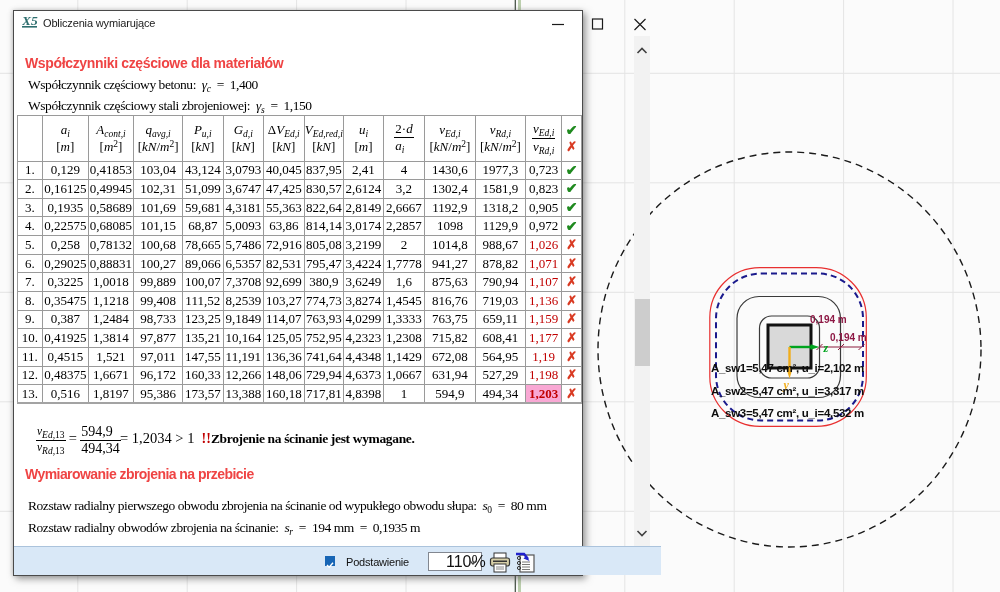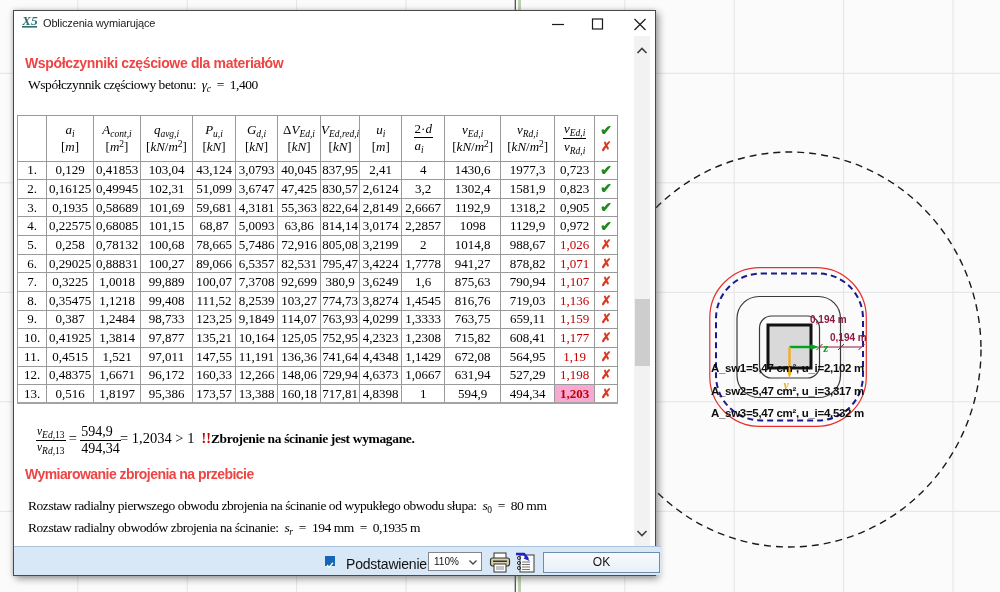--- a/index.html
+++ b/index.html
@@ -1,40 +1,40 @@
 <!DOCTYPE html>
 <html><head><meta charset="utf-8"><style>
 html,body{margin:0;padding:0}
 #page{position:relative;width:1000px;height:592px;background:#fbfbfb;overflow:hidden;font-family:"Liberation Sans",sans-serif}
 .abs{position:absolute}
 #cad{position:absolute;left:0;top:0}
 .aswt{position:absolute;font:bold 11.5px "Liberation Sans",sans-serif;color:#0d0d0d;white-space:pre;z-index:1;letter-spacing:-0.3px}
 .dim{position:absolute;font:bold 10px "Liberation Sans",sans-serif;color:#8e1945;white-space:pre;z-index:1}
-#dlg{position:absolute;left:13px;top:10px;width:643px;height:566px;box-sizing:border-box;background:#fff;border:1px solid #4a4a4a;box-shadow:3px 3px 7px rgba(80,80,80,.55), -1px 0 4px rgba(120,120,120,.3);z-index:2}
+#dlg{position:absolute;left:13px;top:10px;width:570px;height:566px;box-sizing:border-box;background:#fff;border:1px solid #4a4a4a;box-shadow:3px 3px 7px rgba(80,80,80,.55), -1px 0 4px rgba(120,120,120,.3);z-index:2}
 #dlg .abs{position:absolute}
 .ser{font-family:"Liberation Serif",serif}
 #ttl{left:29px;top:5.5px;font-size:11px;color:#1a1a1a;letter-spacing:-0.15px}
 .wbtn{color:#1a1a1a;font-size:13px}
 h1.hd{position:absolute;margin:0;font:bold 14px "Liberation Sans",sans-serif;color:#ef4444;white-space:pre;letter-spacing:-0.35px}
 .bl{position:absolute;font-size:13.5px;color:#000;white-space:pre;font-family:"Liberation Serif",serif;letter-spacing:-0.45px}
 .bl i{font-family:"Liberation Serif",serif}
 sub.s{font-size:9.5px;vertical-align:-3px;letter-spacing:0}
 sup.s{font-size:9.5px;vertical-align:4px}
 table#tb{position:absolute;left:3px;top:104px;border-collapse:collapse;table-layout:fixed;font-family:"Liberation Serif",serif;font-size:13px;color:#000;border-bottom:2px solid #a3a3a3}
 #tb td{border:1px solid #9a9a9a;text-align:center;padding:0;overflow:visible;white-space:nowrap}
 #tb tr.dr{height:18.65px}
 .grn{color:#1f8a1f;font-weight:bold;font-size:14px}
 .red{color:#c00000}
 .crs{color:#d93a22;font-weight:bold;font-size:13px}
 .fr{display:inline-block;text-align:left;vertical-align:middle}
 .fr .nu{display:block;border-bottom:1px solid #000;padding:0 1px}
 .fr .de{display:block;padding:0 1px}
 #bbar{left:0;top:535px;width:647px;height:29px;background:#d9e8f7;border-top:1px solid #abc3dc;box-sizing:border-box}
 #okbtn{left:529px;top:541px;width:117px;height:21px;box-sizing:border-box;border:1px solid #6d8cab;background:linear-gradient(#f7fafd,#e9f0f8);font-size:12px;color:#111;text-align:center;line-height:19px}
-#zoomdd{left:414px;top:541px;width:54px;height:19px;box-sizing:border-box;border:1px solid #828790;background:#fff;font-size:10px;color:#111;line-height:17px;padding-left:5px}
+#zoomdd{left:414px;top:541px;width:54px;height:19px;box-sizing:border-box;border:1px solid #828790;background:#fff;font-size:16px;color:#111;line-height:17px;padding-left:17px}
 #sbar{left:620px;top:25px;width:16px;height:510px;background:#f2f2f2}
 #sbar .thumb{position:absolute;left:0.5px;top:263px;width:15px;height:67px;background:#cdcdcd}
 #sbar .ar{position:absolute;left:0;width:16px;font-size:9px;color:#505050;text-align:center}
 </style></head>
 <body>
 <div id="page">
 <svg id="cad" width="1000" height="592">
 
   <g stroke="#e4e4e4" stroke-width="1">
     <line x1="77.8" y1="0" x2="77.8" y2="592"></line>
@@ -107,20 +107,21 @@
         </svg>
   </div>
   <div class="abs wbtn" style="left:619px;top:1px">
     <svg width="14" height="22">
           <path d="M1.5 7 L12.5 18 M12.5 7 L1.5 18" stroke="#1a1a1a" stroke-width="1.2"></path>
         </svg>
   </div>
 
   <h1 class="hd" style="left:11px;top:44px">Współczynniki częściowe dla materiałów</h1>
   <div class="bl" style="left:14px;top:66px">Współczynnik częściowy betonu:&nbsp; <i>γ</i><sub class="s"><i>c</i></sub> &nbsp;=&nbsp; 1,400</div>
+  <div class="bl" style="left:14px;top:87px">Współczynnik częściowy stali zbrojeniowej:&nbsp; <i>γ</i><sub class="s"><i>s</i></sub> &nbsp;=&nbsp; 1,150</div>
 
   <table id="tb">
     <colgroup>
           <col style="width:29px">
           <col style="width:47px">
           <col style="width:47px">
           <col style="width:52px">
           <col style="width:43px">
           <col style="width:42px">
           <col style="width:43px">
@@ -380,21 +381,21 @@
             <path d="M3.5 3 L8 7.5 L12.5 3" stroke="#404040" stroke-width="1.6" fill="none"></path>
           </svg></div>
   </div>
 
   <div class="abs" id="bbar"></div>
   <div class="abs" style="left:311px;top:545px;width:10px;height:10px;background:#1765b5">
     <svg width="10" height="10">
           <path d="M2 5 L4.2 7.2 L8 2.8" stroke="#fff" stroke-width="1.4" fill="none"></path>
         </svg>
   </div>
-  <div class="abs" style="left:332px;top:545px;font-size:14px;color:#111;letter-spacing:-0.2px">Podstawienie</div>
+  <div class="abs" style="left:332px;top:545px;font-size:11px;color:#111;letter-spacing:-0.2px">Podstawienie</div>
   <div class="abs" id="zoomdd">110%<svg style="position:absolute;right:3px;top:6px" width="10" height="7">
           <path d="M1.5 1.5 L5 5 L8.5 1.5" stroke="#444" stroke-width="1.3" fill="none"></path>
         </svg></div>
   <div class="abs" style="left:475px;top:541px">
     <svg width="22" height="21">
       <rect x="5" y="1" width="12" height="6" fill="#fff" stroke="#333" stroke-width="1"></rect>
       <rect x="1.5" y="6" width="19" height="8" rx="2" fill="#d6cfa8" stroke="#333" stroke-width="1.2"></rect>
       <rect x="4" y="8.5" width="14" height="1.5" fill="#333"></rect>
       <rect x="5" y="12" width="12" height="8" fill="#fff" stroke="#333" stroke-width="1"></rect>
       <line x1="7" y1="15" x2="15" y2="15" stroke="#888"></line>
@@ -408,14 +409,13 @@
       <line x1="7" y1="12.5" x2="15" y2="12.5" stroke="#777"></line>
       <line x1="7" y1="15" x2="15" y2="15" stroke="#777"></line>
       <line x1="7" y1="17.5" x2="15" y2="17.5" stroke="#777"></line>
       <circle cx="4" cy="6" r="1.6" fill="none" stroke="#333"></circle>
       <circle cx="4" cy="11" r="1.6" fill="none" stroke="#333"></circle>
       <circle cx="4" cy="16" r="1.6" fill="none" stroke="#333"></circle>
       <path d="M1 2 L9 2 L13 7" stroke="#2222cc" stroke-width="2.4" fill="none"></path>
       <path d="M14.5 9 L8.5 6.5 L11.5 3.5 Z" fill="#2222cc"></path>
     </svg>
   </div>
-  <div class="abs" id="okbtn">OK</div>
 </div>
 </div>
 </body></html>

